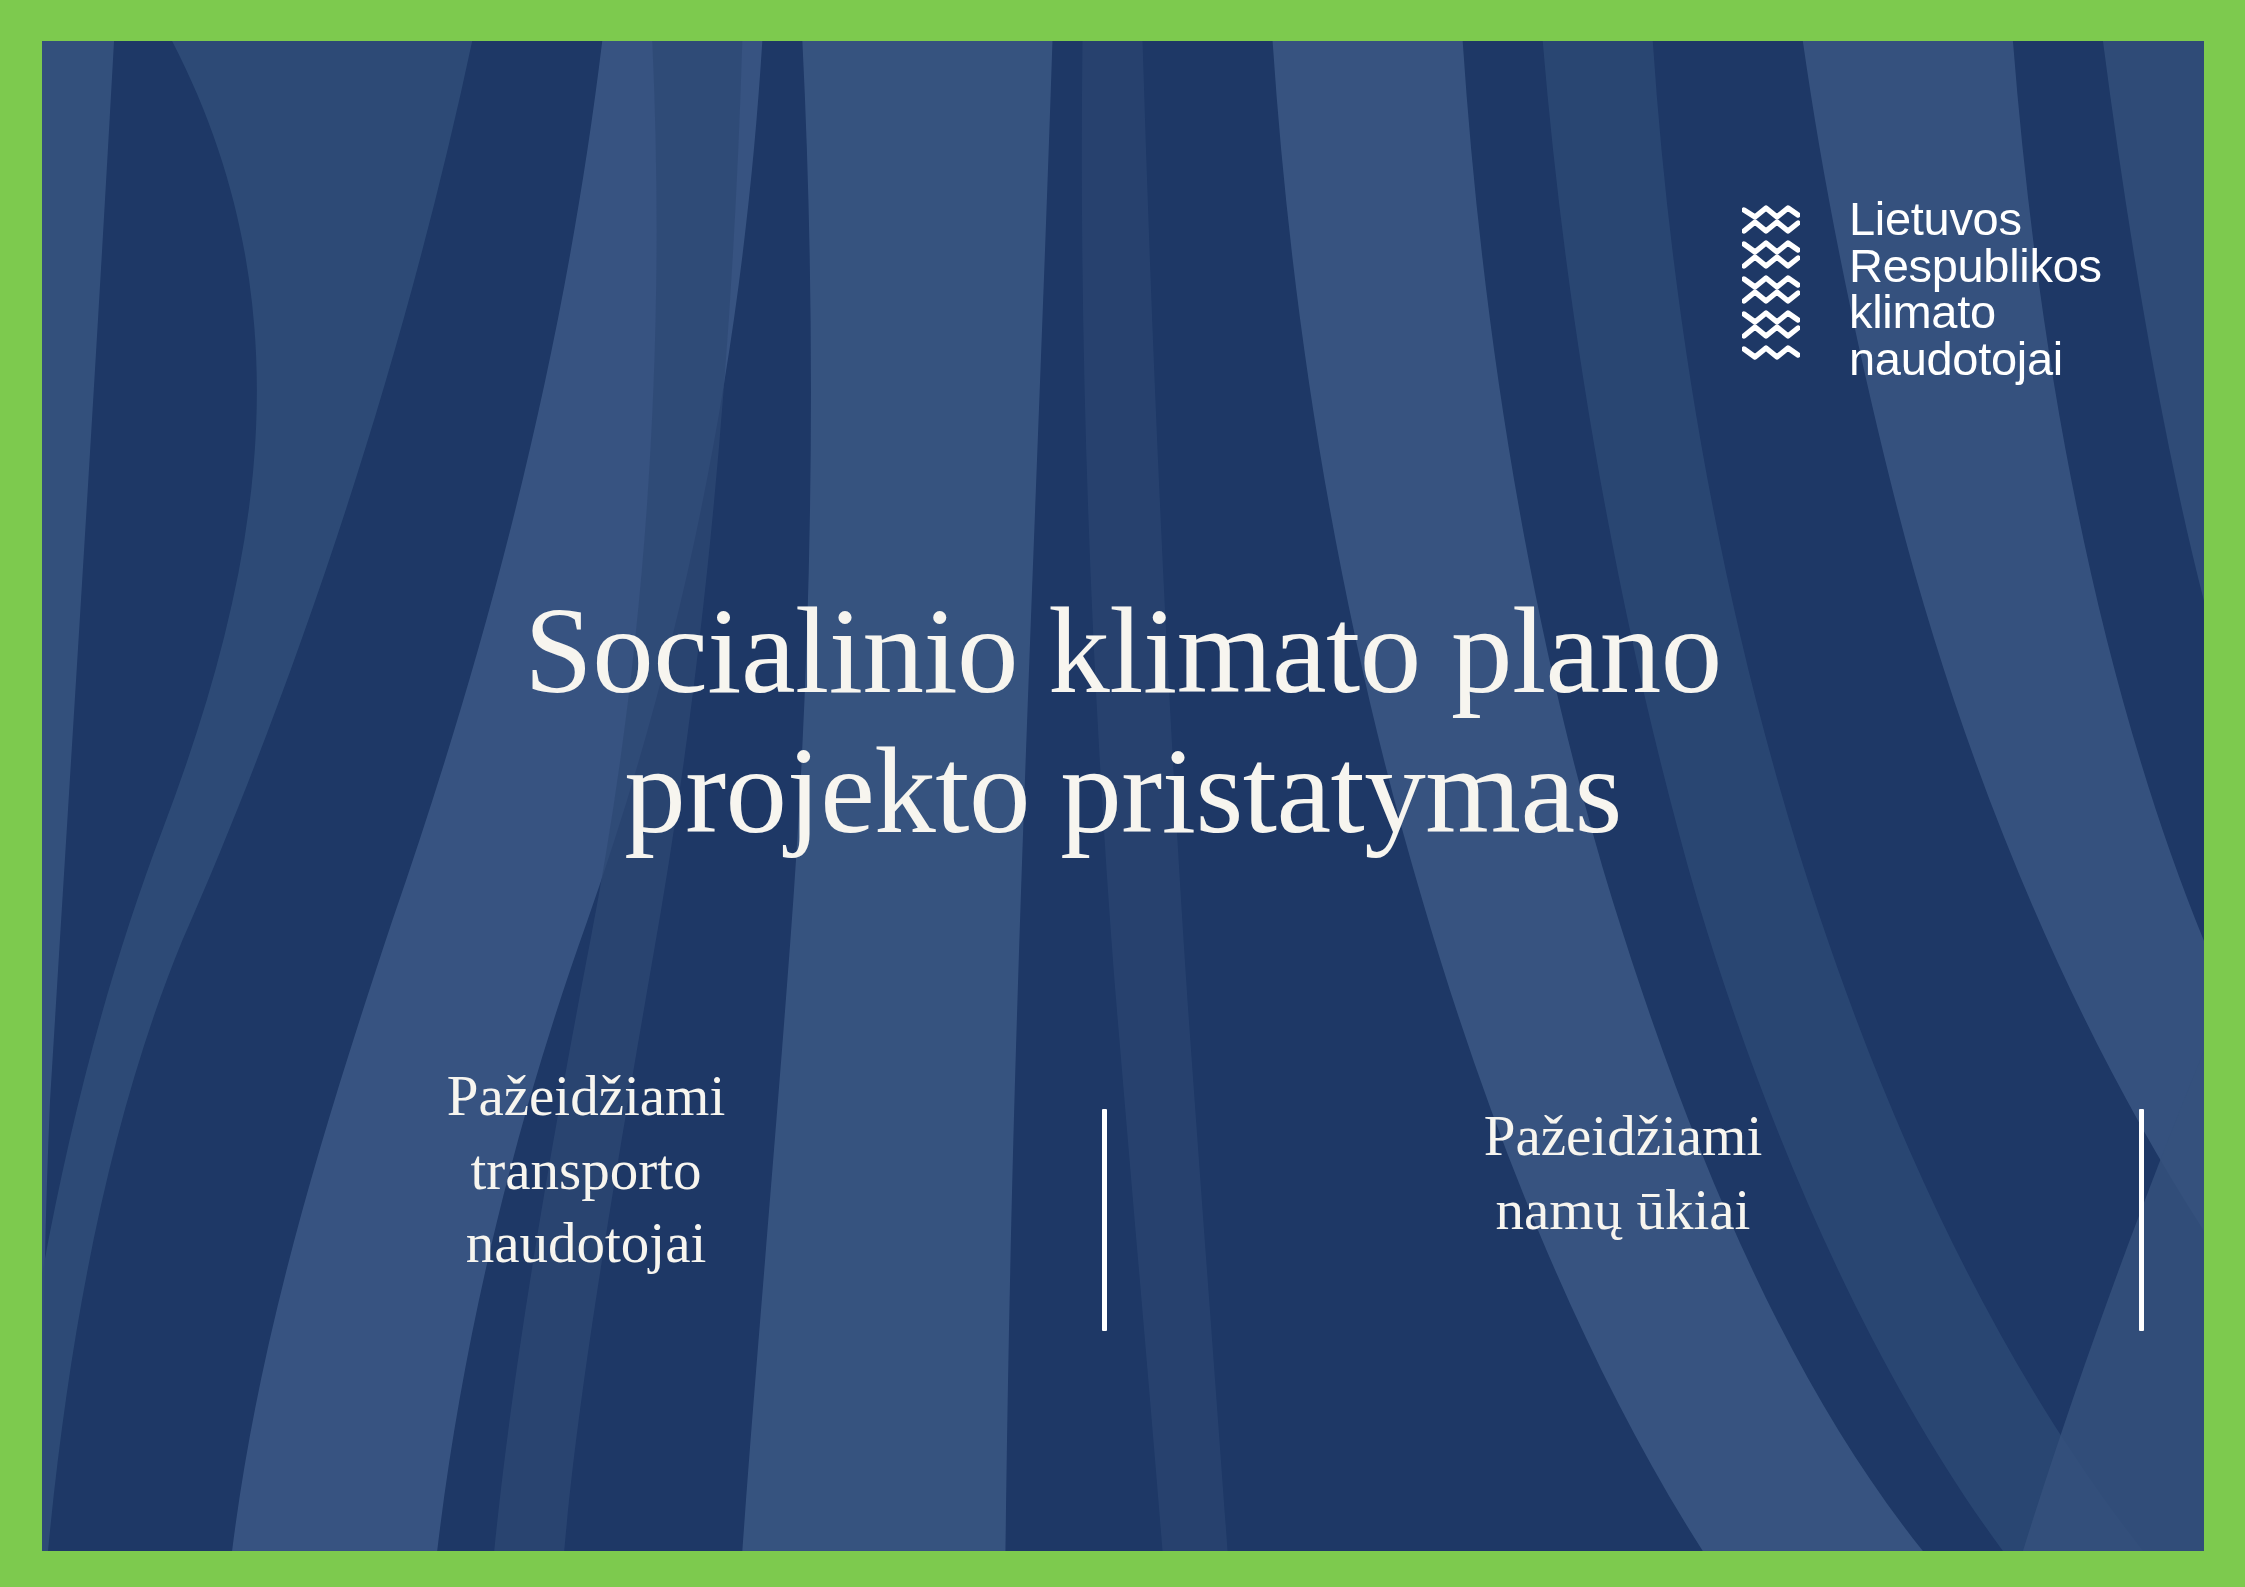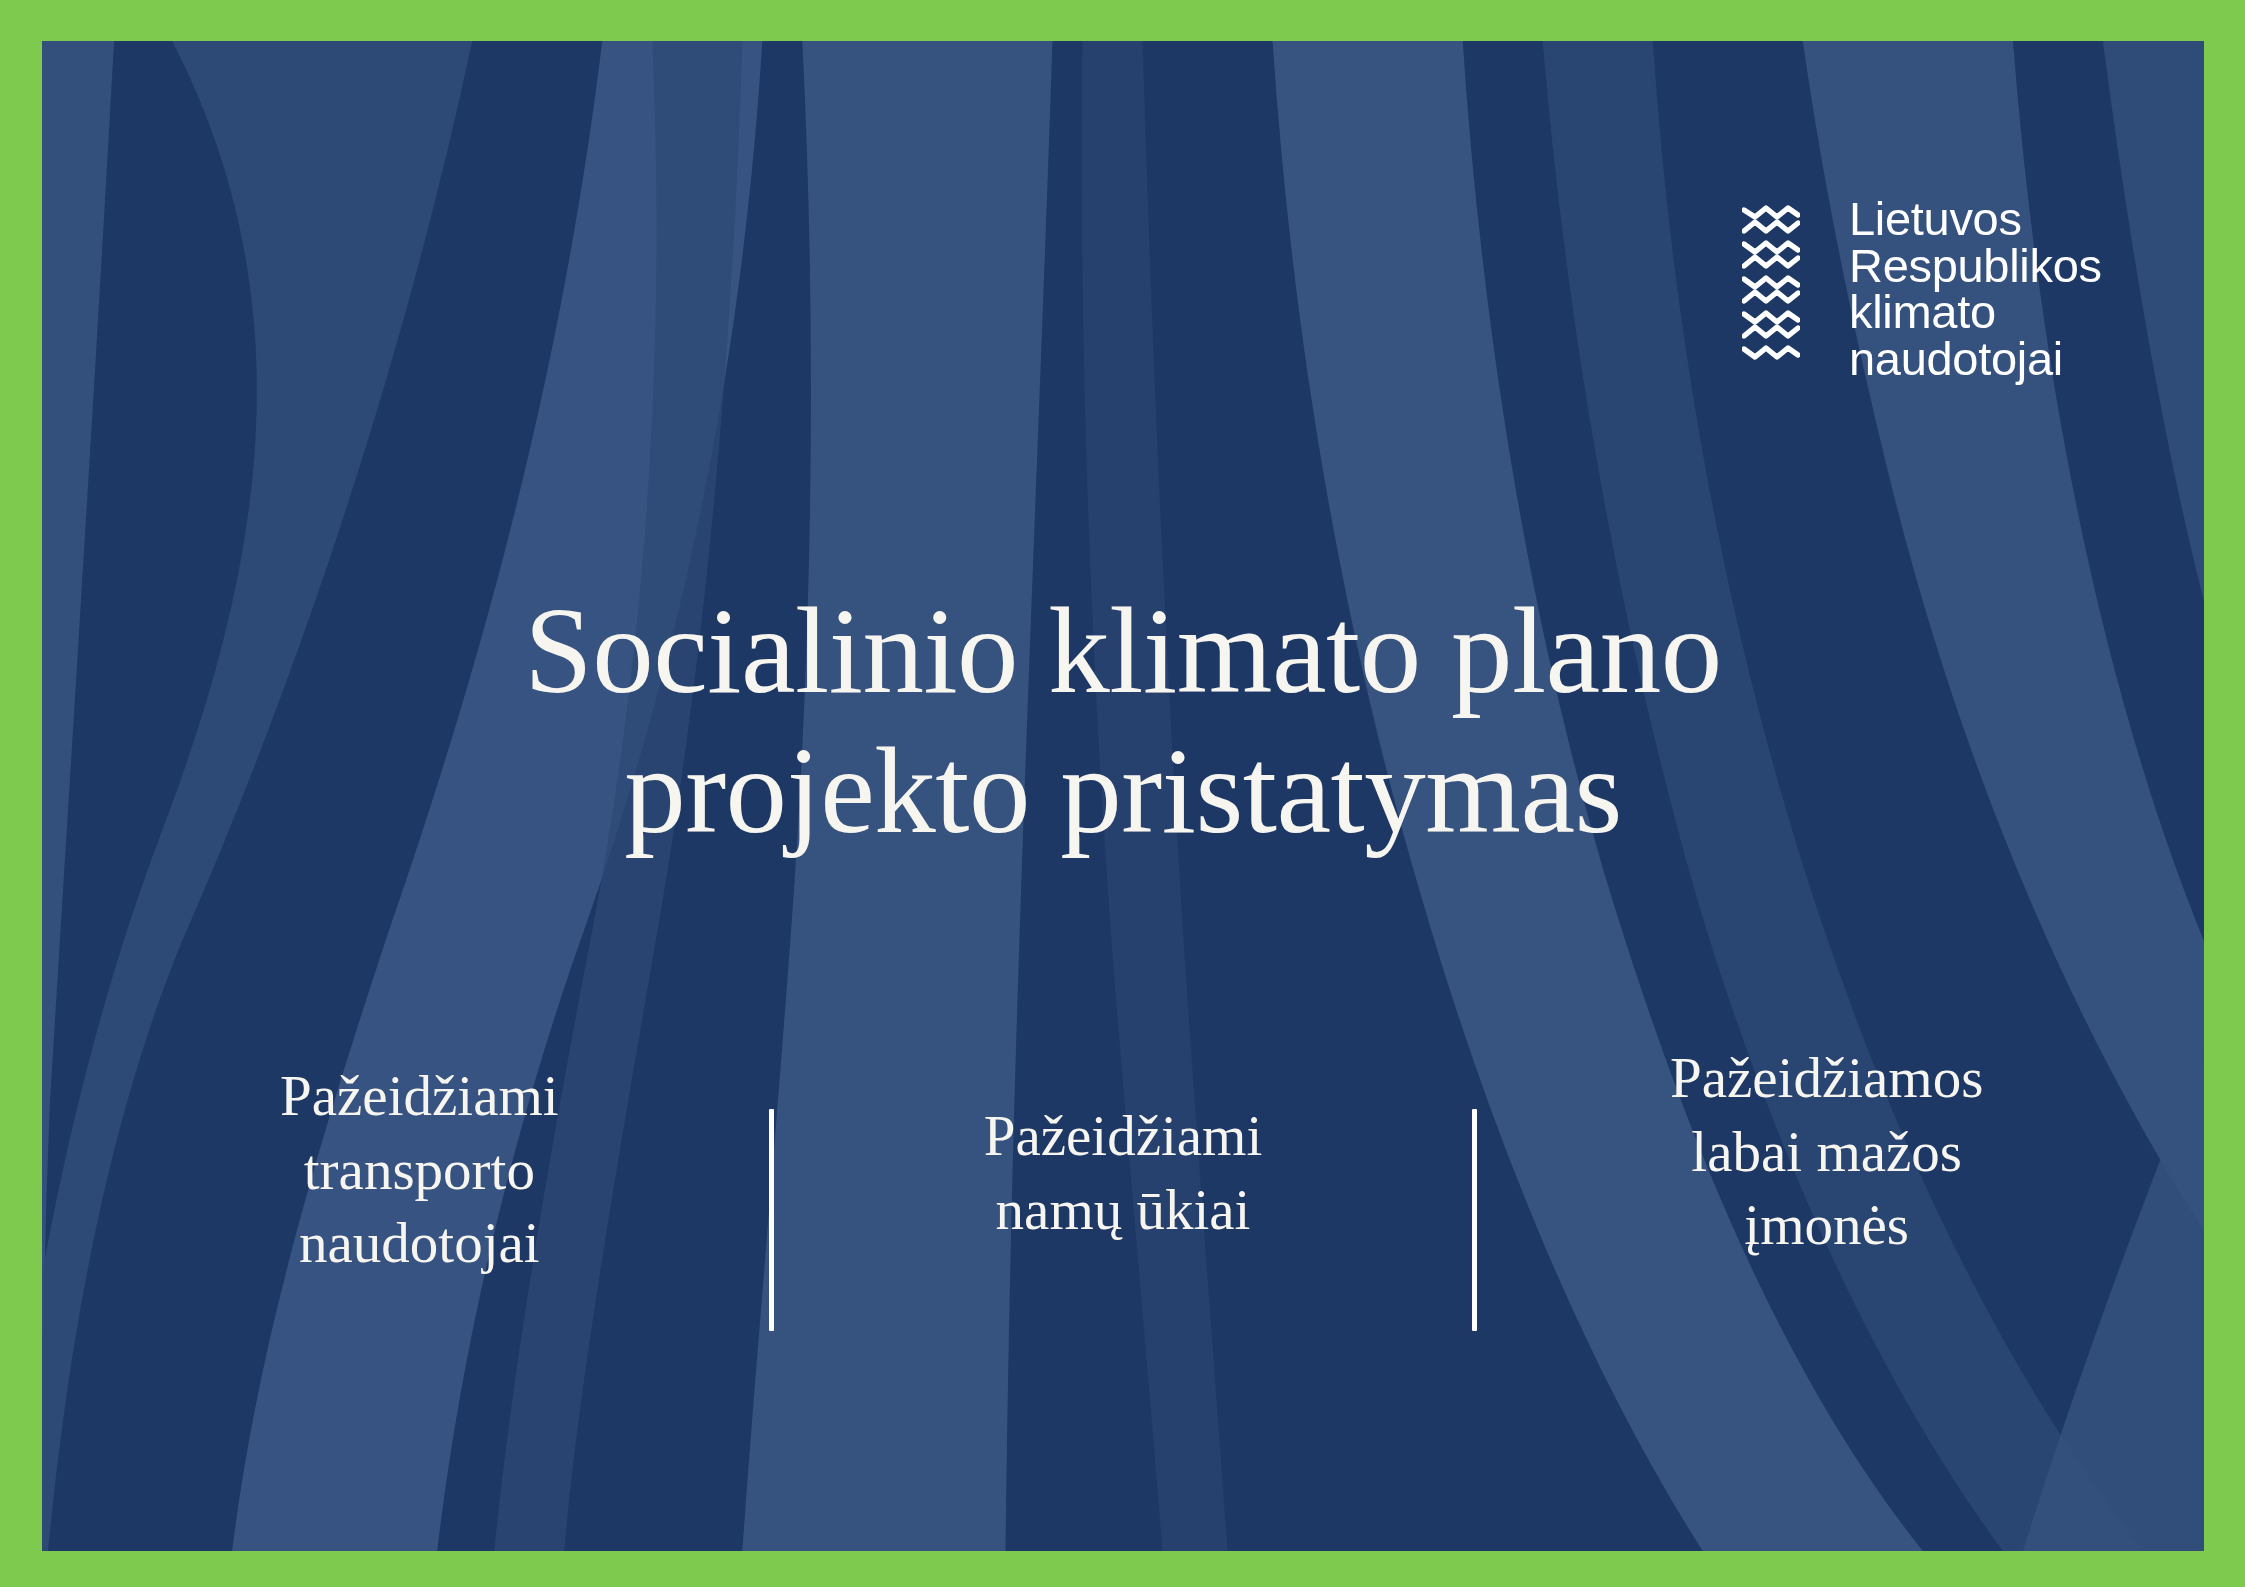--- a/index.html
+++ b/index.html
@@ -199,23 +199,18 @@
 
         <div class="column-divider"></div>
 
         <div class="audience-column col-2">
           <div class="audience-label">Pažeidžiami
 namų ūkiai</div>
         </div>
 
         <div class="column-divider"></div>
 
-        <div class="audience-column col-3">
-          <div class="audience-label">Pažeidžiamos
-labai mažos
-įmonės</div>
-        </div>
 
       </div>
 
     </div>
   </div>
 </div>
 
 </body></html>

